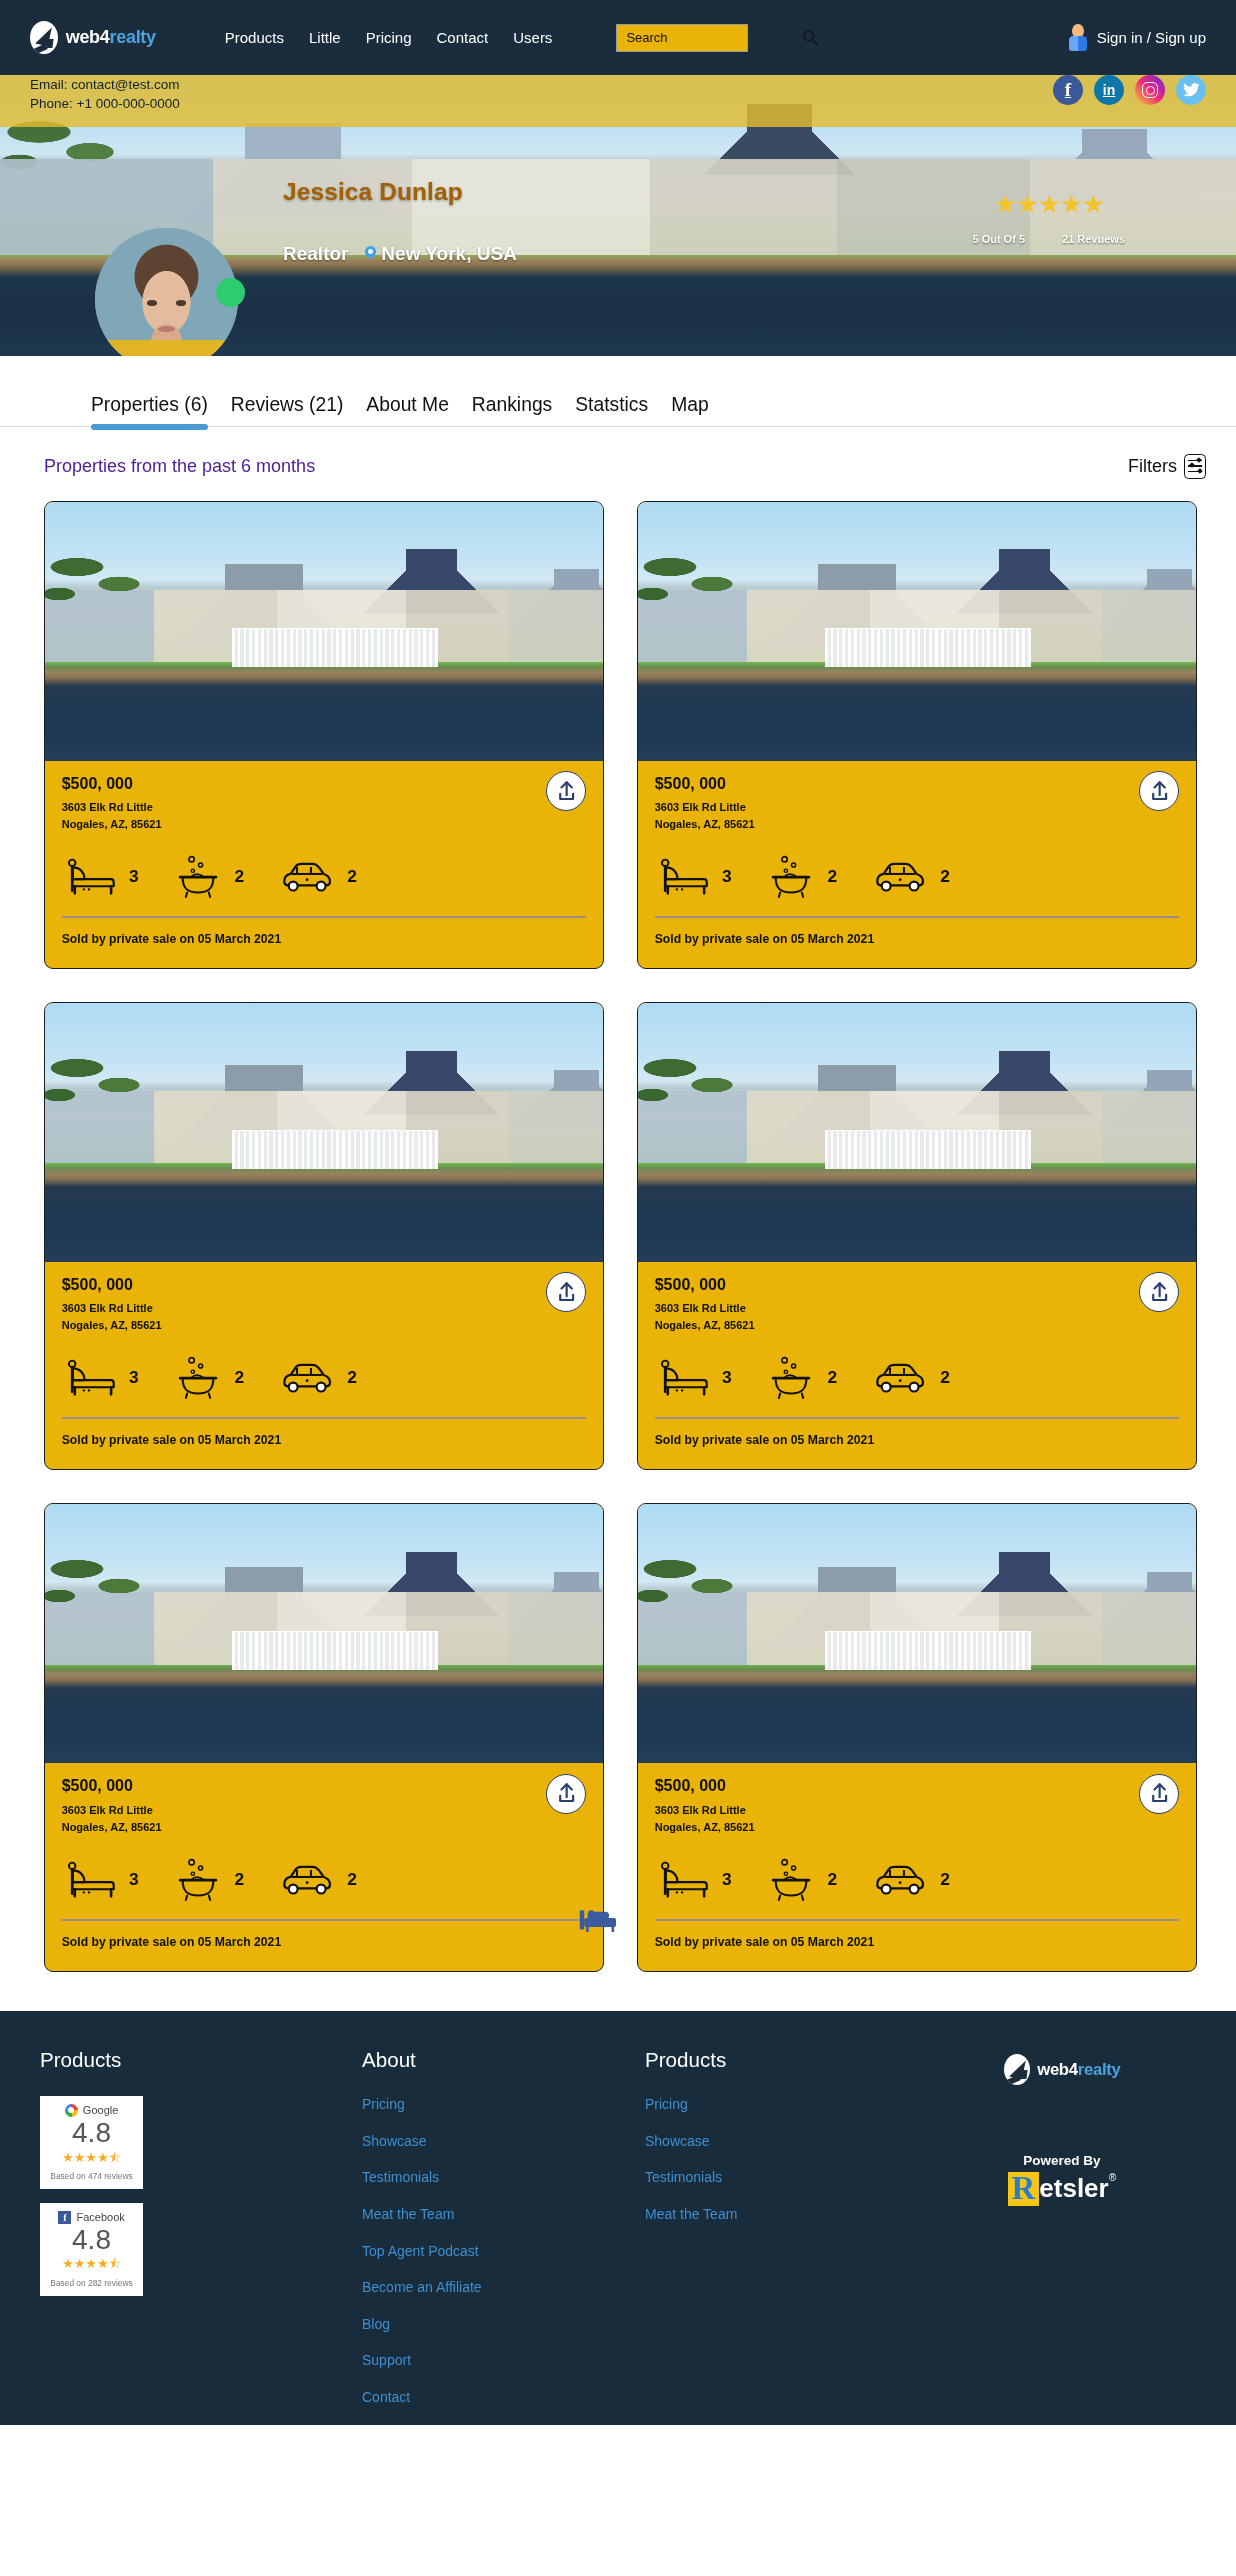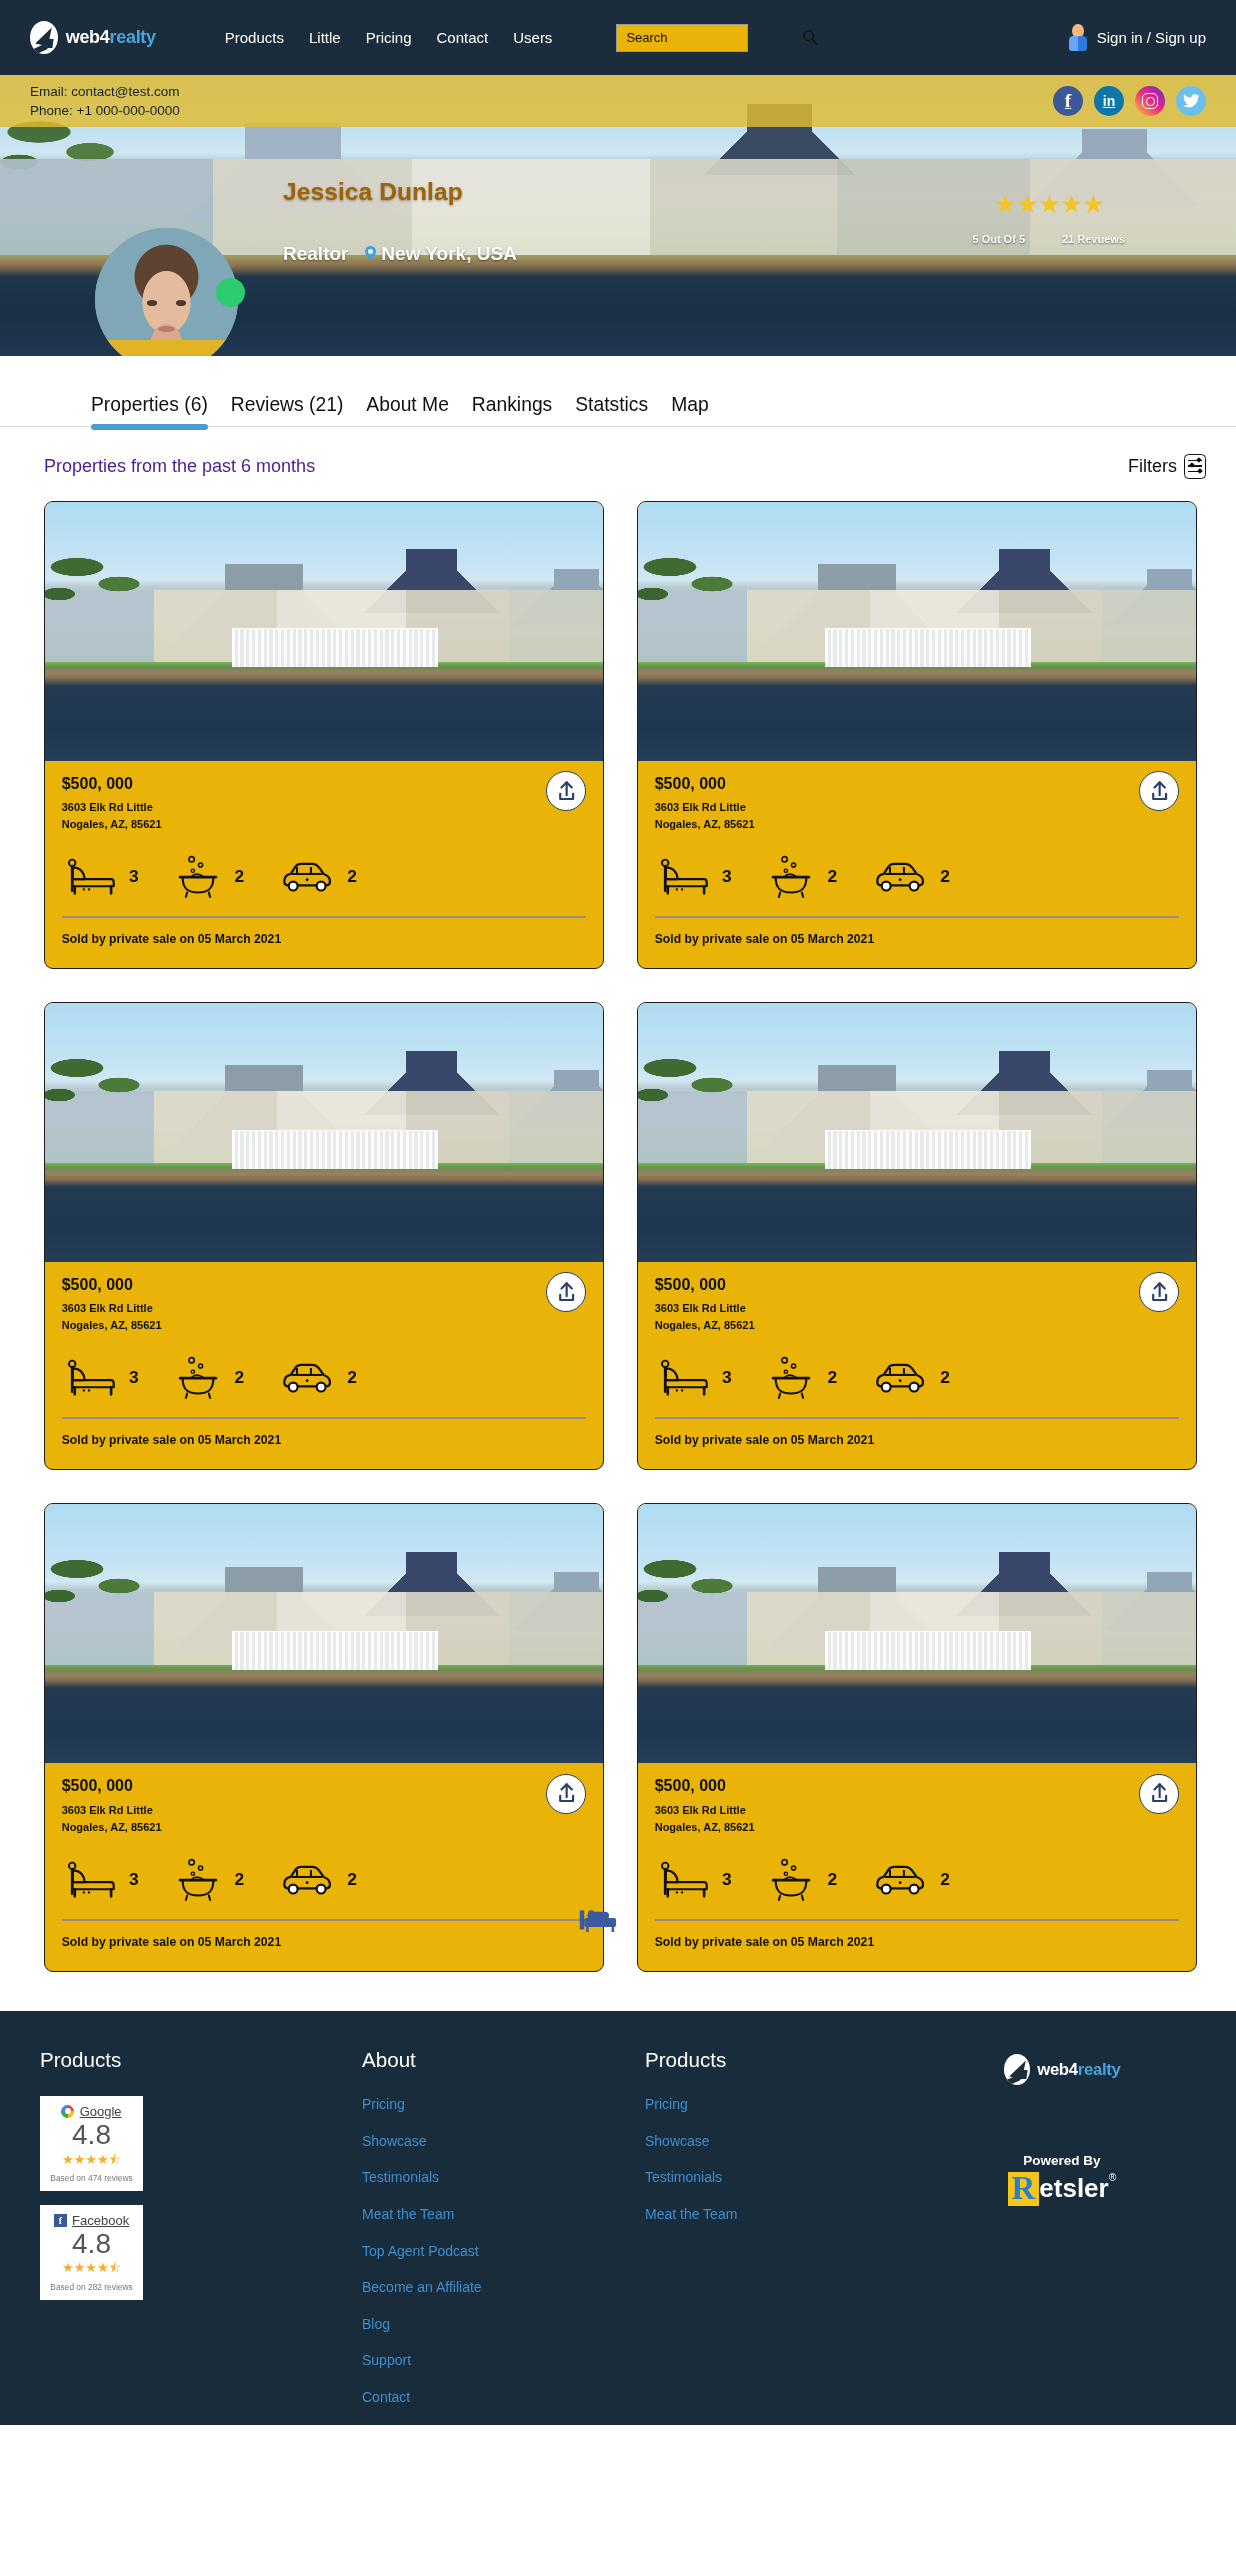--- a/index.html
+++ b/index.html
@@ -147,21 +147,21 @@
       radial-gradient(ellipse 77px 26px at 39px 32px, #3f6b33 0 40%, transparent 42%),
       radial-gradient(ellipse 58px 22px at 90px 52px, #4b7a3a 0 40%, transparent 42%),
       radial-gradient(ellipse 45px 18px at 19.3px 62px, #3a6630 0 40%, transparent 42%);
     opacity:.95;
   }
 
   
   .contactbar {
     position: absolute; left: 0; right: 0; top: 0; height: 52px;
     background: rgba(226,188,47,.82);
-    display: flex; align-items: center; padding: 0 30px;
+    display: flex; align-items: flex-start; padding: 0 30px;
     z-index: 6;
   }
   .contact-lines { line-height: 1.42; }
   .contact-lines div { color: #14222e; font-size: 13.5px; font-weight: 500; }
   .socials { margin-left: auto; display: flex; gap: 11px; align-items: center; }
   .soc {
     width: 30px; height: 30px; border-radius: 50%;
     display: flex; align-items: center; justify-content: center;
     color: #fff; font-weight: bold; font-size: 16px;
   }
@@ -383,21 +383,21 @@
   .ftitle { color: #ffffff; font-size: 20.6px; font-weight: normal; margin-bottom: 24.5px; }
   .flink {
     display: block; color: #3f8fd0; font-size: 14px; text-decoration: none;
     margin-bottom: 20.6px;
   }
   .review-card {
     width: 103px; background: #ffffff; padding: 7.7px 6.4px 7.7px 6.4px;
     text-align: center; margin-bottom: 14px;
   }
   .rc-head { display: flex; align-items: center; justify-content: center; gap: 5.2px; }
-  .rc-head .label { font-size: 13px; color: #444; text-decoration: underline; }
+  .rc-head .label { font-size: 11px; color: #444; }
   .g-logo {
     width: 13px; height: 13px; border-radius: 50%;
     background: conic-gradient(#ea4335 0 25%, #fbbc05 25% 50%, #34a853 50% 75%, #4285f4 75% 100%);
     position: relative;
   }
   .g-logo::after{ content:""; position:absolute; left:3.2px; top:3.2px; width:6.4px;height:6.4px;border-radius:50%;background:#fff;}
   .fb-logo {
     width: 13px; height: 13px; background: #3b5998; color: #fff; font-size: 9.7px;
     font-weight: bold; display: flex; align-items: center; justify-content: center;
     font-family: "Liberation Serif", serif;

